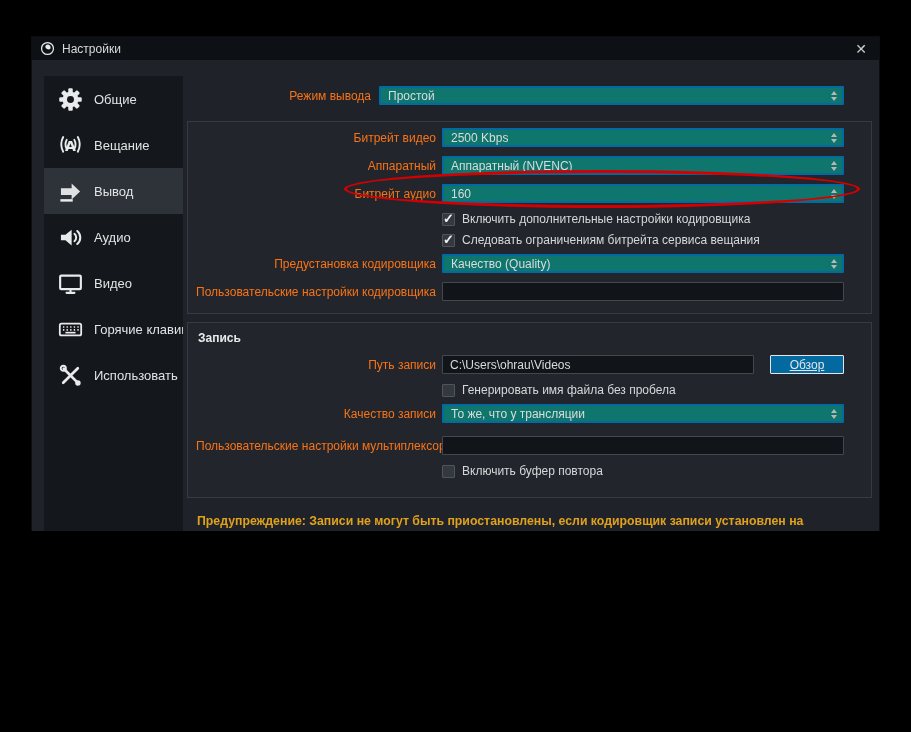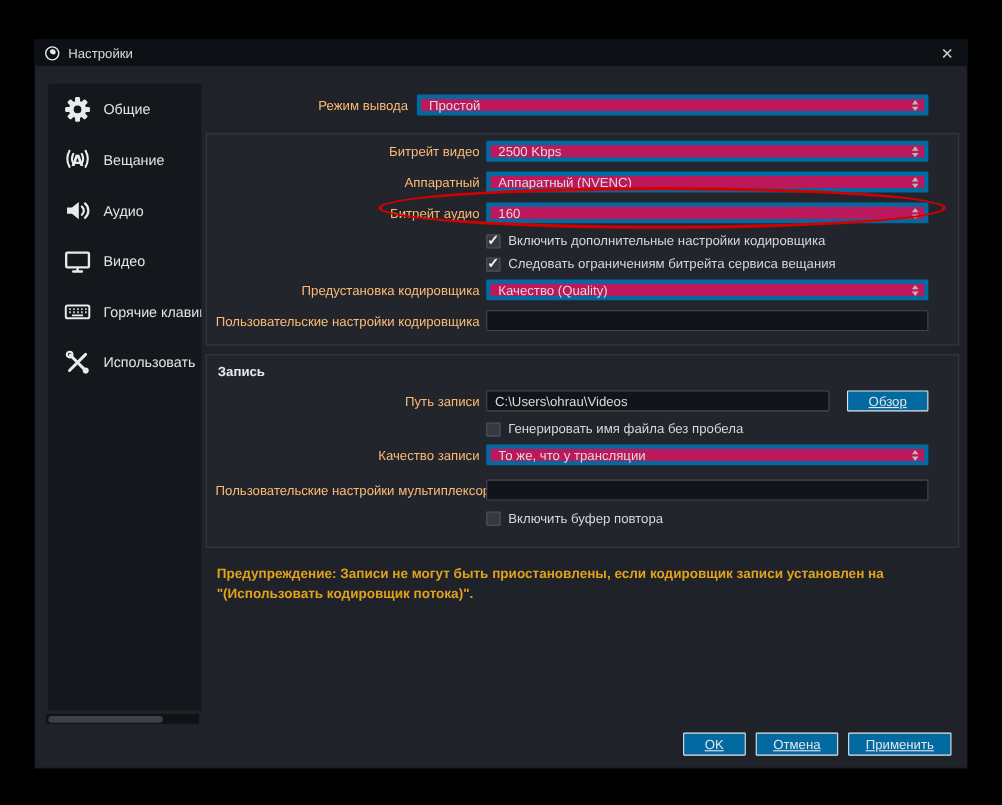--- a/index.html
+++ b/index.html
@@ -1,17 +1,17 @@
 <!DOCTYPE html>
 <html><head>
 <meta charset="utf-8">
 <style>
   * { margin:0; padding:0; box-sizing:border-box; }
   body { background:#000; font-family:"Liberation Sans", sans-serif; }
-  .stage { position:relative; width:911px; height:732px; background:#000; overflow:hidden;padding-left:12px; }
+  .stage { position:relative; width:911px; height:531px; background:#000; overflow:hidden;padding-left:12px; }
   .window { position:absolute; left:31px; top:36px; width:849px; height:663px;
             background:#1f2329; border:1px solid #0b0d10; }
 
   
   .titlebar { height:23px; background:#0d1116; display:flex; align-items:center; padding:0 8px; gap:7px; }
   .titlebar .title { color:#d9dadc; font-size:12px; }
   .close-btn { margin-left:auto; color:#c9cacc; font-size:14px; width:20px; height:20px;
                display:flex; align-items:center; justify-content:center; cursor:default; }
 
   
@@ -19,22 +19,22 @@
   .sb-item { height:46px; display:flex; align-items:center; gap:6px; padding-left:8px; white-space:nowrap; }
   .sb-item.selected { background:#2e3339; }
   .sb-icon { width:36px; min-width:36px; display:flex; justify-content:center; align-items:center; }
   .sb-label { color:#e2e3e4; font-size:13px; }
   .sb-hscroll { position:absolute; left:10px; top:612px; width:139px; height:9px; background:#101316; }
   .sb-thumb { position:absolute; left:2px; top:1.5px; width:104px; height:6px; background:#3c4147; border-radius:3px; }
 
   
   .main { position:absolute; left:155px; top:39px; width:685px; color:#d9dadc; font-size:12px; }
   .row-top { display:grid; grid-template-columns:184px 1fr; column-gap:8px; padding-right:28px; margin-top:10px; align-items:center; }
-  .f-label { text-align:right; white-space:nowrap; color:#fdba74; }
-  .field { position:relative; height:19px; background:#be185d; border:4px solid #0369a1;
+  .f-label { text-align:right; white-space:nowrap; color:#f97316; }
+  .field { position:relative; height:19px; background:#0f766e; border:2px solid #0369a1;
            display:flex; align-items:center; padding:0 20px 0 7px; color:#dadbdc; border-radius:1px; }
   .field.text { padding-right:7px; border:1px solid #43484e; background:#111418; }
   .f-value { overflow:hidden; white-space:nowrap; }
   .spinner { position:absolute; right:5px; top:0; bottom:0; display:flex; flex-direction:column; justify-content:center; gap:2px; }
   .tri-up { width:0; height:0; border-left:3.5px solid transparent; border-right:3.5px solid transparent; border-bottom:4px solid #b4b8bc; }
   .tri-down { width:0; height:0; border-left:3.5px solid transparent; border-right:3.5px solid transparent; border-top:4px solid #b4b8bc; }
 
   .group { margin-top:16px; border:1px solid #363b42; background:#22262c; padding:6px 27px 12px 8px; }
   .group-title { font-size:12px; font-weight:bold; color:#e8e9ea; margin:2px 0 10px 2px; }
   .g-row { display:grid; grid-template-columns:240px 1fr; column-gap:6px; align-items:center; margin-bottom:9px; }
@@ -104,20 +104,29 @@
             <path d="M5.5 4.5 Q2 11 5.5 17.5"></path>
             <path d="M8.6 7 Q6.4 11 8.6 15"></path>
             <path d="M18.5 4.5 Q22 11 18.5 17.5"></path>
             <path d="M15.4 7 Q17.6 11 15.4 15"></path>
             <text x="12" y="16.5" font-size="12.5" fill="#e9eaeb" stroke="none" text-anchor="middle" font-weight="bold" font-family="DejaVu Sans">A</text>
           </svg>
         </span>
         <span class="sb-label">Вещание</span>
       </div>
 
+      <div class="sb-item selected">
+        <span class="sb-icon">
+          <svg viewBox="0 0 24 24" width="27" height="27">
+            <path fill="#e9eaeb" d="M3.5 9h9.5V4.8L20.5 12l-7.5 7.2V15H3.5z" opacity="0.95"></path>
+            <rect x="3" y="18.8" width="11" height="2.2" fill="#e9eaeb"></rect>
+          </svg>
+        </span>
+        <span class="sb-label">Вывод</span>
+      </div>
 
       <div class="sb-item">
         <span class="sb-icon">
           <svg viewBox="0 0 24 24" width="27" height="27">
             <path fill="#e9eaeb" d="M3.5 9.5h4L13 5v14l-5.5-4.5h-4z"></path>
             <path d="M15.5 8.7a4.3 4.3 0 0 1 0 6.6" fill="none" stroke="#e9eaeb" stroke-width="1.8" stroke-linecap="round"></path>
             <path d="M18 6.2a7.6 7.6 0 0 1 0 11.6" fill="none" stroke="#e9eaeb" stroke-width="1.8" stroke-linecap="round"></path>
           </svg>
         </span>
         <span class="sb-label">Аудио</span>

